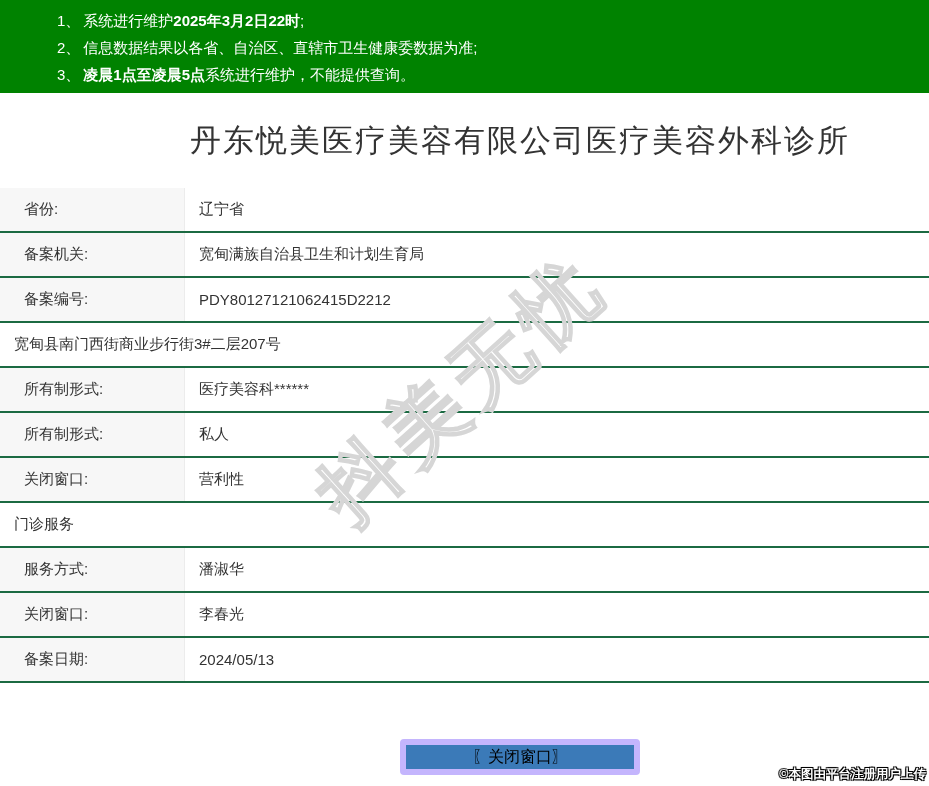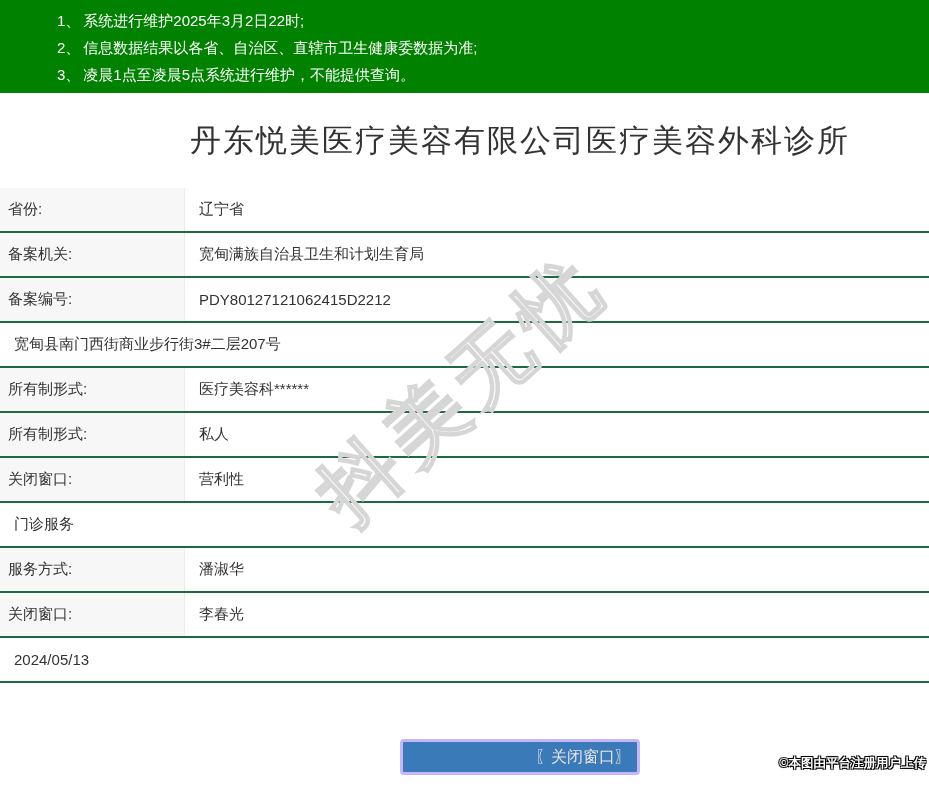--- a/index.html
+++ b/index.html
@@ -13,21 +13,21 @@
 
   
   .notice-banner {
     background:#008200;
     color:#ffffff;
     padding:7px 0 5px 57px;
     font-size:15px;
   }
   .notice-line { line-height:27px; white-space:nowrap; }
   .notice-num { padding-right:3px; }
-  .notice-bold { font-weight:normal;text-align:right; }
+  .notice-bold { font-weight:bold;text-align:right; }
 
   
   .page-title {
     text-align:center;
     font-size:31px;
     letter-spacing:2px;
     color:#333;
     padding:25px 0 24px 0;
     line-height:46px;
     font-weight:400;
@@ -40,21 +40,21 @@
     height:45px;
     box-sizing:border-box;
     border-bottom:2px solid #1b6a42;
   }
   .cell-label {
     width:185px;
     box-sizing:border-box;
     background:#f7f7f7;
     border-right:1px solid #ececec;
     display:flex; align-items:center;
-    padding-left:8px;
+    padding-left:24px;
     font-size:15px;
     color:#333;
   }
   .cell-value {
     flex:1;
     display:flex; align-items:center;
     padding-left:14px;
     font-size:15px;
     color:#333;
   }
@@ -76,33 +76,32 @@
 
   
   .button-row {
     width:1040px;
     display:flex; justify-content:center;
     margin-top:56px;
   }
   .close-btn {
     width:240px; height:36px;
     background:#3b7ab8;
-    border:3px solid #c4b5fd;
+    border:6px solid #c4b5fd;
     border-radius:4px;
-    color:#e5e5e5;
+    color:#000000;
     font-size:16px;
     font-family:"Liberation Sans","DejaVu Sans",sans-serif;
     cursor:pointer;
-    text-align:right;
   }
 
   
   .copyright {
     position:absolute;
-    right:3px; bottom:14px;
+    right:3px; bottom:3px;
     font-size:12.5px;
     font-weight:bold;
     color:#ffffff;
     text-shadow:
       -1px -1px 0 #000, 1px -1px 0 #000,
       -1px 1px 0 #000, 1px 1px 0 #000,
       0 0 2px #000;
     z-index:10;
   }
 </style>
@@ -158,20 +157,21 @@
     </div>
     <div class="info-row">
       <div class="cell-label">服务方式:</div>
       <div class="cell-value">潘淑华</div>
     </div>
     <div class="info-row">
       <div class="cell-label">关闭窗口:</div>
       <div class="cell-value">李春光</div>
     </div>
     <div class="info-row">
+      <div class="cell-label">备案日期:</div>
       <div class="cell-value">2024/05/13</div>
     </div>
   </div>
 
   <div class="button-row">
     <button class="close-btn">〖关闭窗口〗</button>
   </div>
 
 </div>
 

